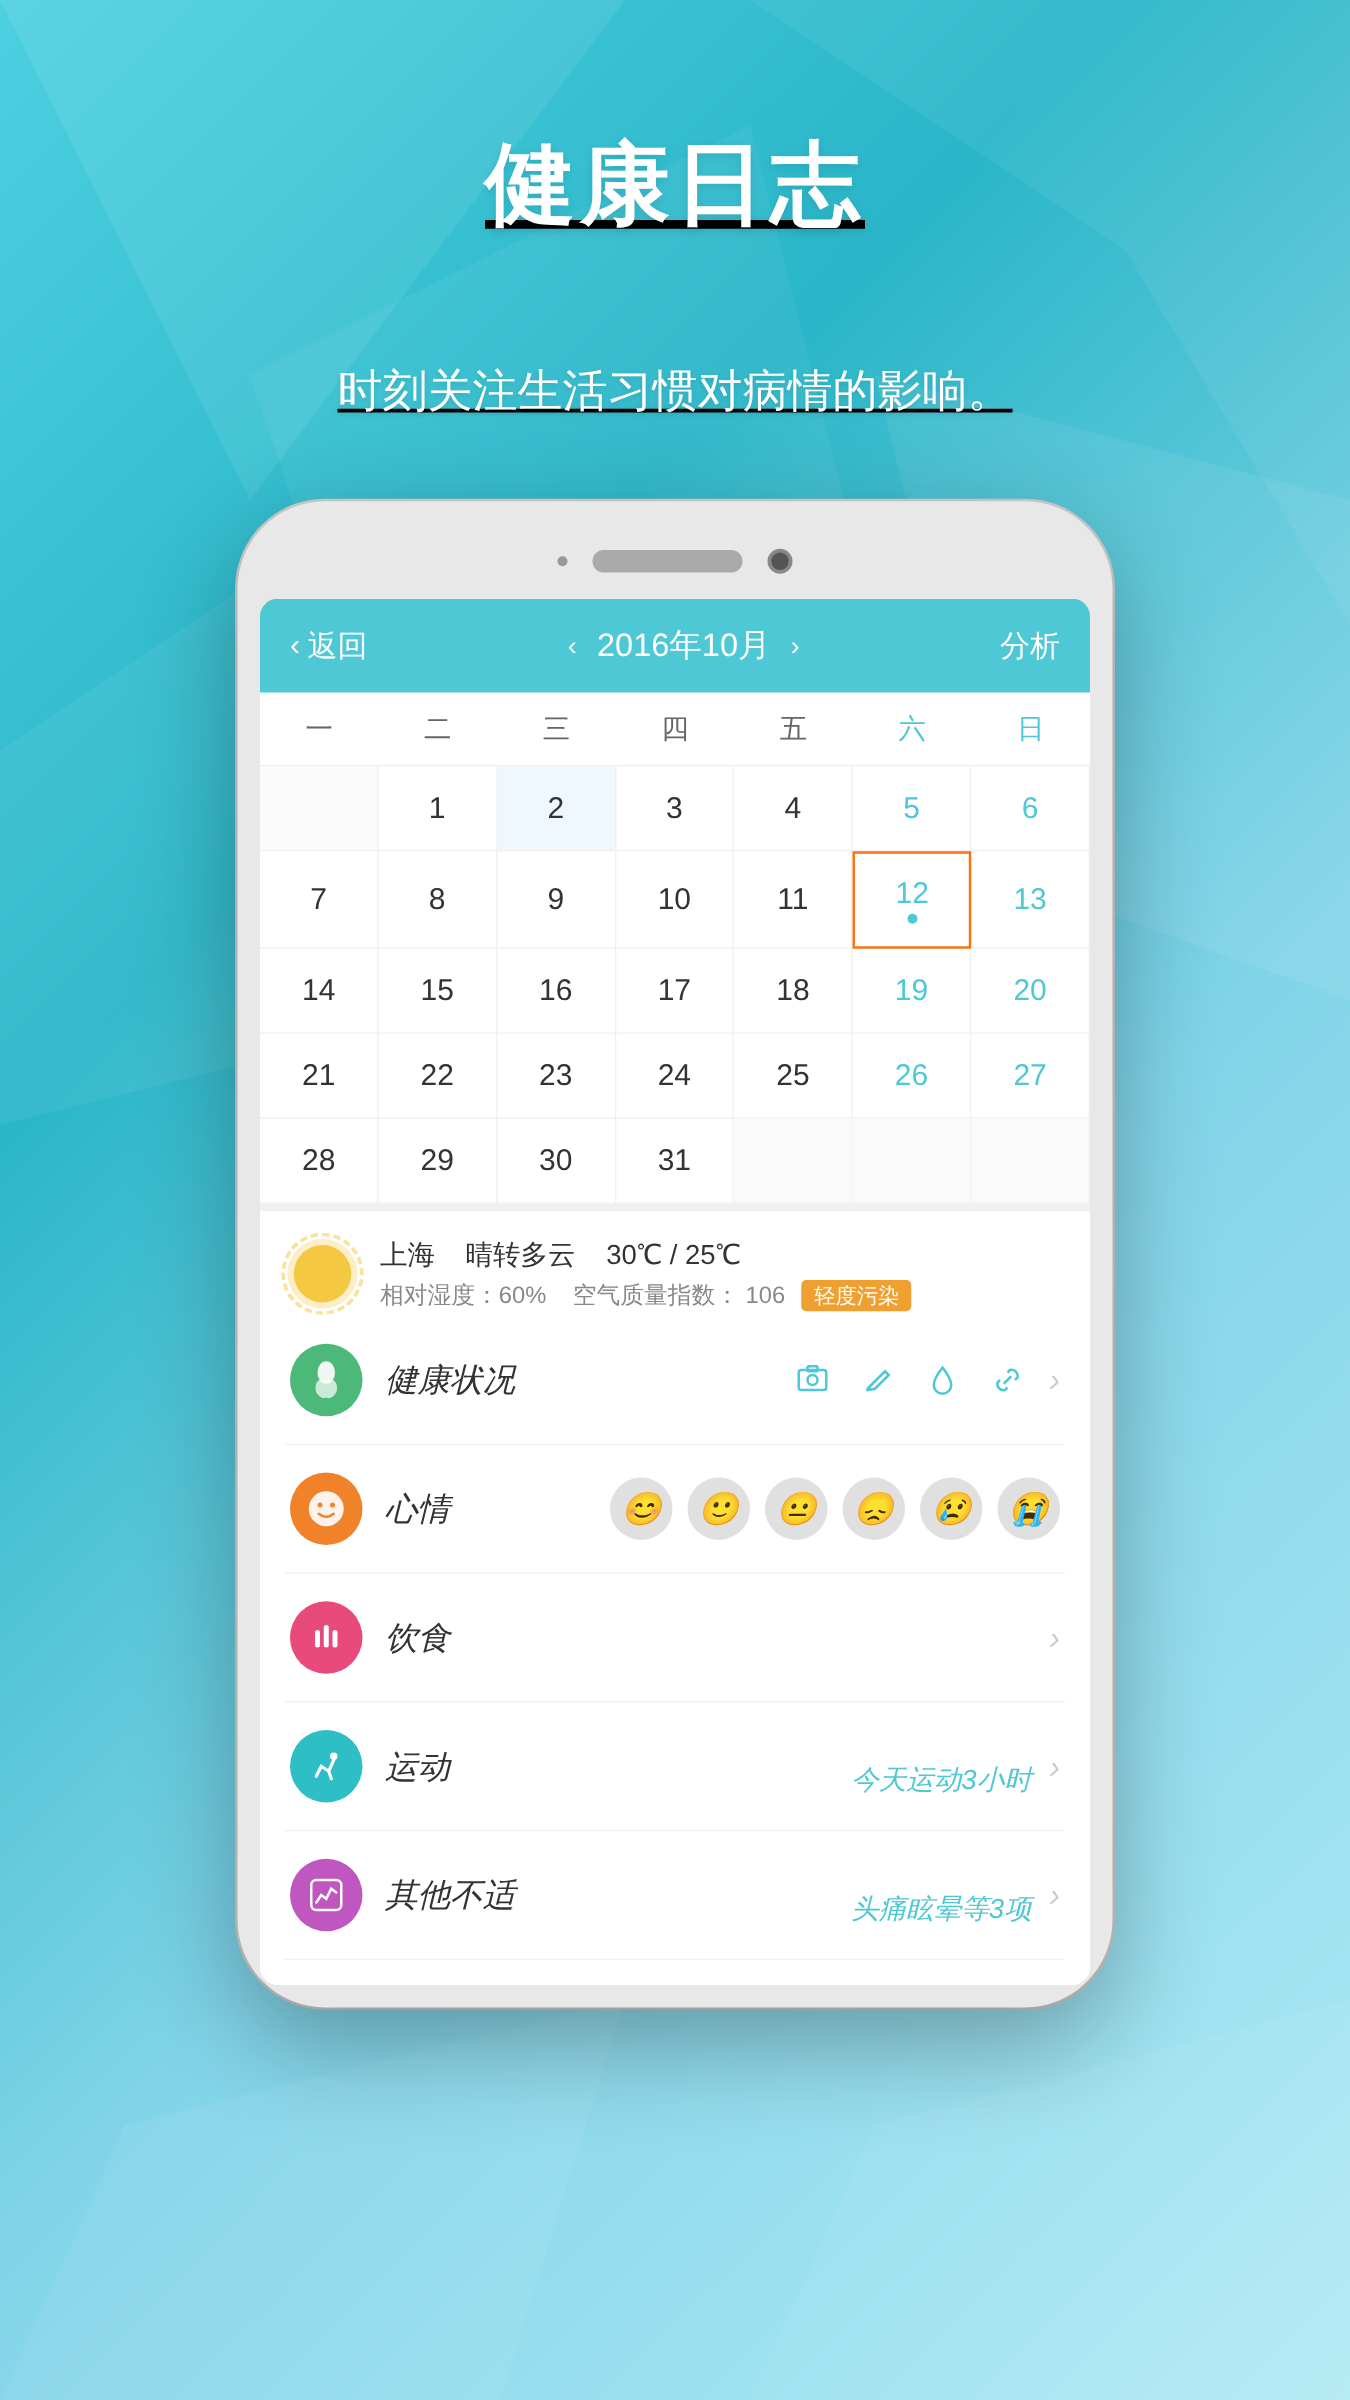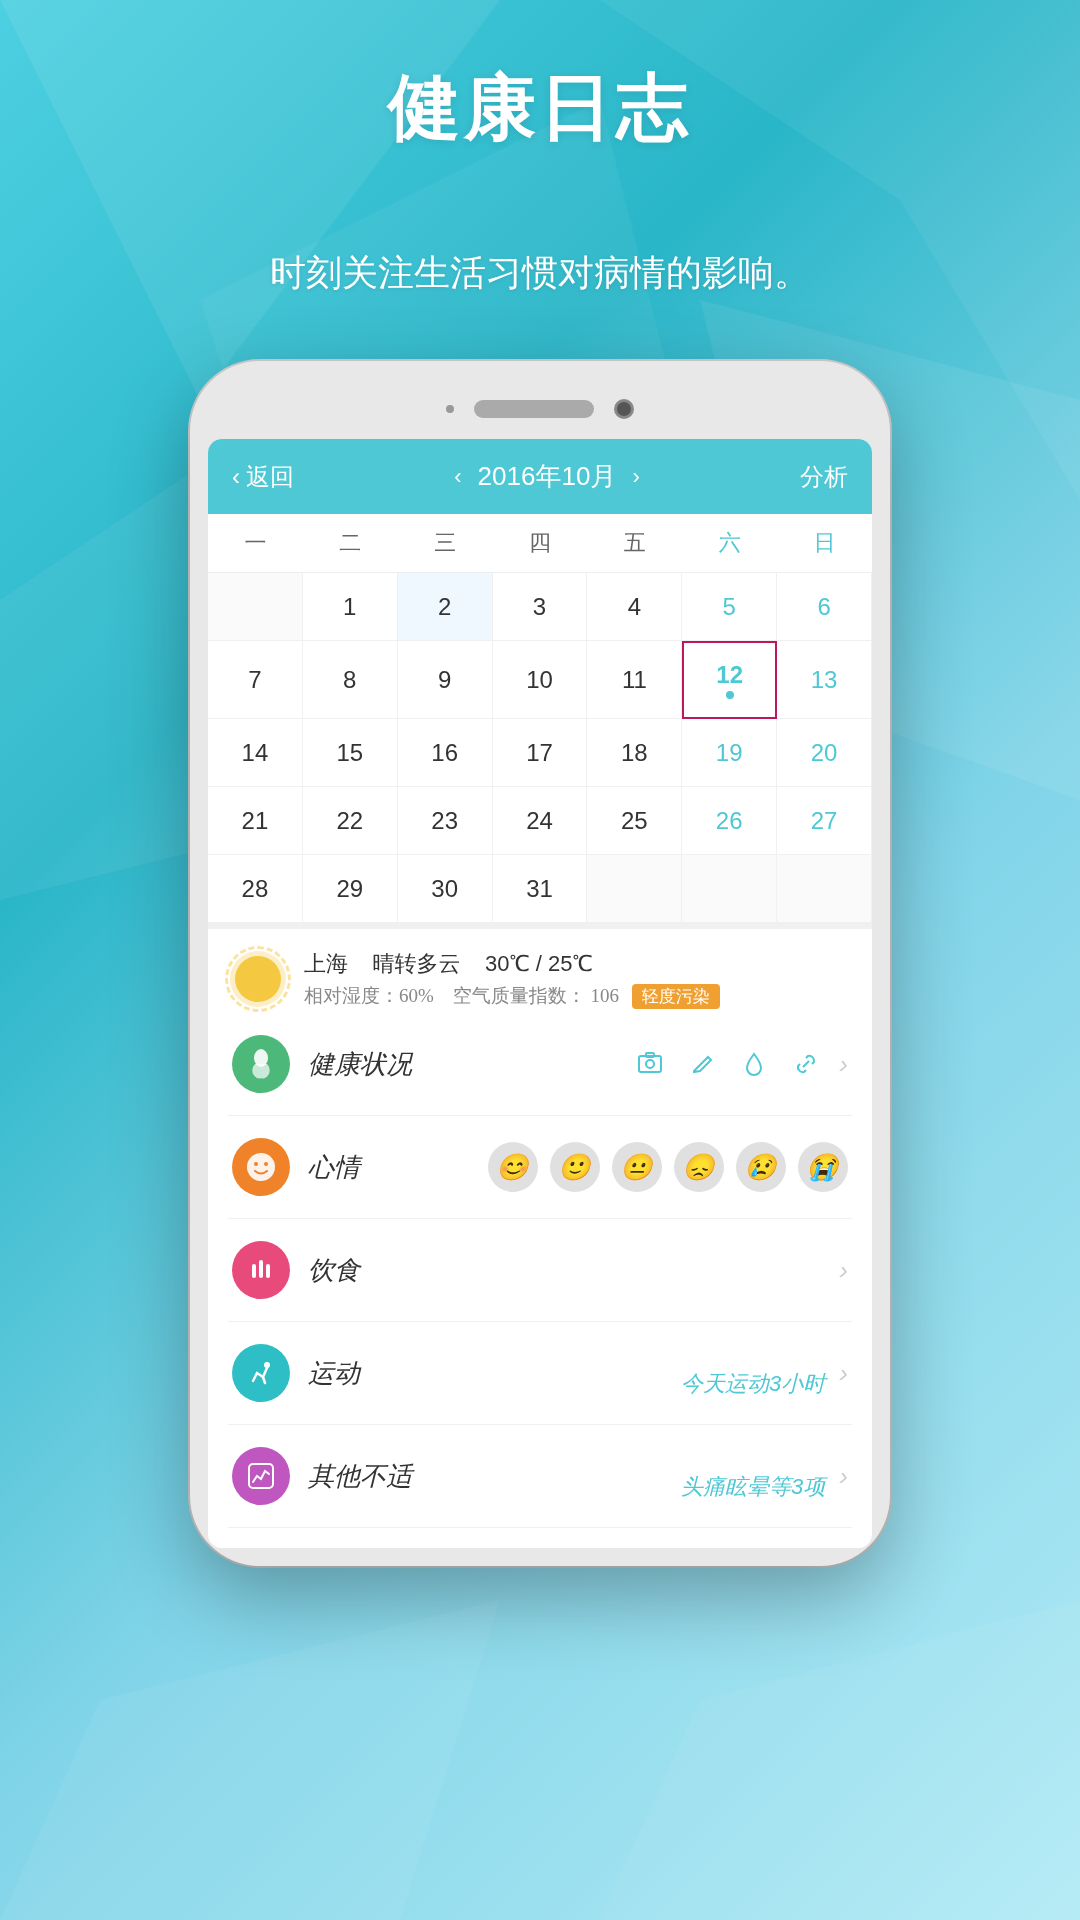--- a/index.html
+++ b/index.html
@@ -18,22 +18,23 @@
       top: 0; left: 0; right: 0; bottom: 0;
       pointer-events: none;
       z-index: 0;
     }
 
     
     .header-area {
       position: relative;
       z-index: 1;
       text-align: center;
-      padding-top: 60px;
+      padding-top: 100px;
       padding-bottom: 40px;
+      text-decoration: underline;
     }
 
     .header-title {
       color: white;
       font-size: 72px;
       font-weight: 700;
       letter-spacing: 4px;
       margin-bottom: 30px;
       text-shadow: 0 2px 8px rgba(0,0,0,0.1);
     }
@@ -178,23 +179,23 @@
     }
 
     .cal-cell.empty {
       background: #fafafa;
     }
 
     .cal-cell.sat { color: #4ec8d4; }
     .cal-cell.sun { color: #4ec8d4; }
 
     .cal-cell.today {
-      border: 2px solid #be185d;
+      border: 2px solid #f97316;
       color: #4ec8d4;
-      font-weight: 700;
+      font-weight: 400;
       text-align: right;
     }
 
     .cal-cell .dot {
       width: 8px;
       height: 8px;
       background: #4ec8d4;
       border-radius: 50%;
       margin-top: 2px;
     }
@@ -242,21 +243,20 @@
 
     .weather-main {
       font-size: 22px;
       color: #333;
       margin-bottom: 4px;
     }
 
     .weather-detail {
       font-size: 19px;
       color: #888;
-      font-family: Liberation Serif, serif;
     }
 
     .pollution-badge {
       background: #f0a030;
       color: white;
       font-size: 17px;
       padding: 3px 10px;
       border-radius: 4px;
       margin-left: 8px;
     }

